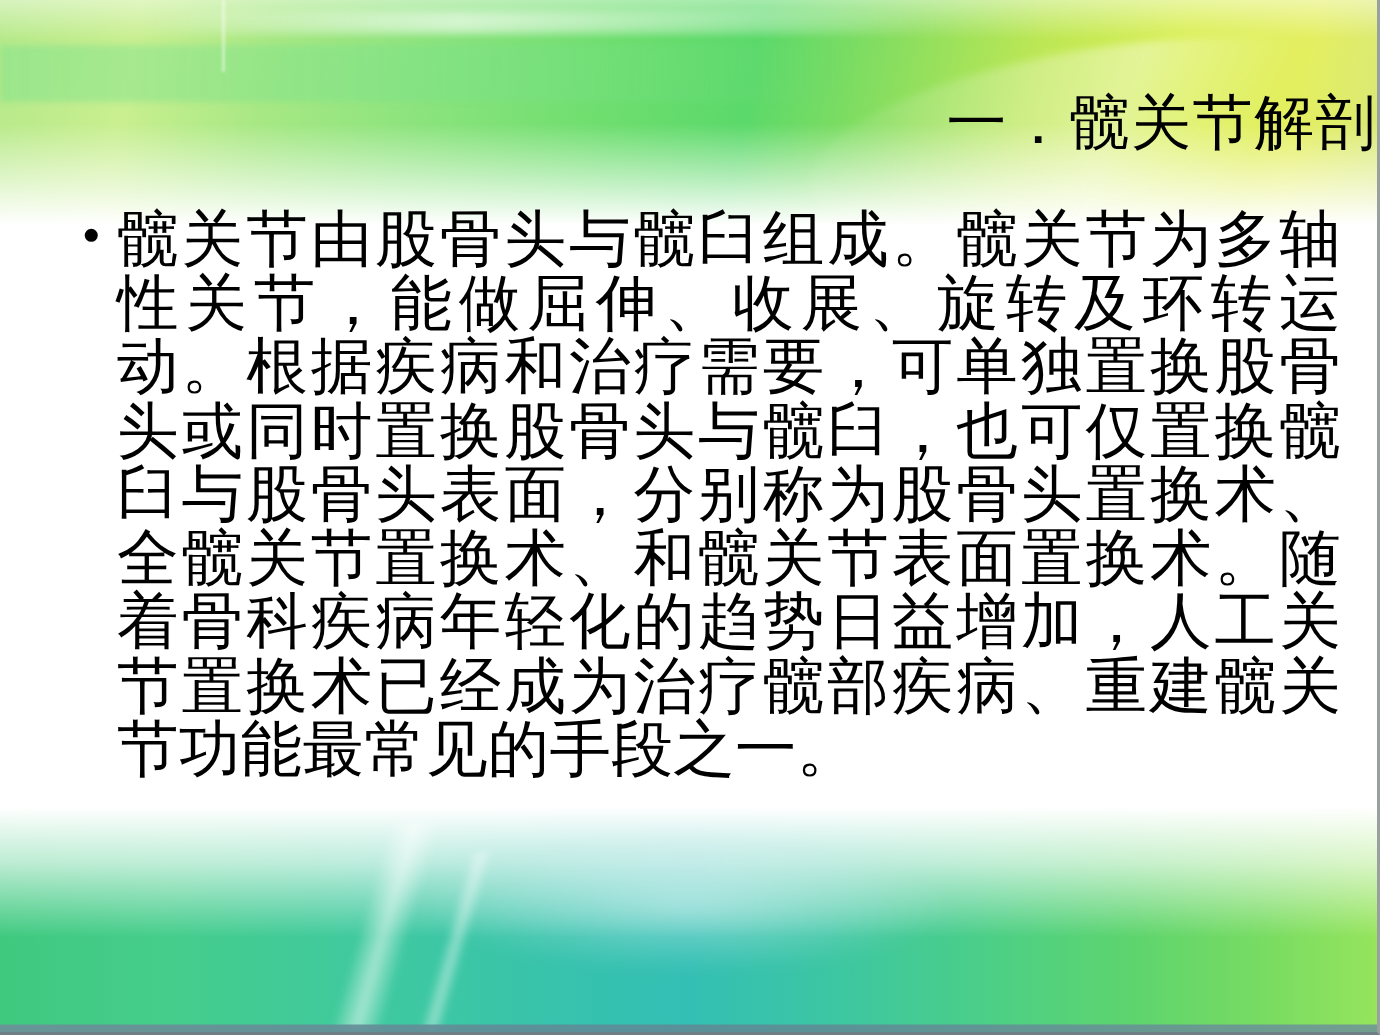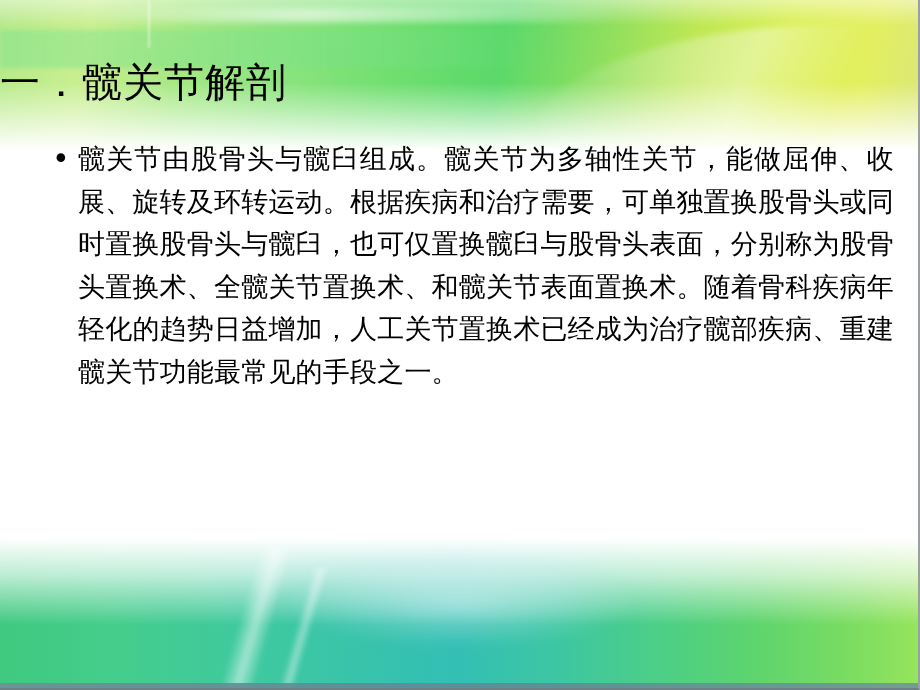--- a/index.html
+++ b/index.html
@@ -176,21 +176,21 @@
     z-index: 5;
     width: 100%;
     height: 100%;
   }
 
   .slide-title {
     position: absolute;
     top: 57px;
     left: 0;
     width: 100%;
-    text-align: left;
+    text-align: right;
     font-size: 40px;
     line-height: 50px;
     color: #000000;
     letter-spacing: 1px;
     font-family: "DejaVu Sans", "Liberation Sans", sans-serif;
     white-space: nowrap;
   }
 
   .body-block {
     position: absolute;
@@ -210,21 +210,21 @@
     font-size: 30px;
     line-height: 42px;
     color: #000000;
     text-align: left;
     padding-left: 4px;
     box-sizing: border-box;
   }
 
   .bullet-text {
     flex: 1 1 auto;
-    font-size: 27px;
+    font-size: 41px;
     line-height: 42.5px;
     color: #000000;
     text-align: justify;
     text-justify: inter-character;
     letter-spacing: 0.2px;
     word-break: break-all;
   }
 </style>
 </head>
 <body>

